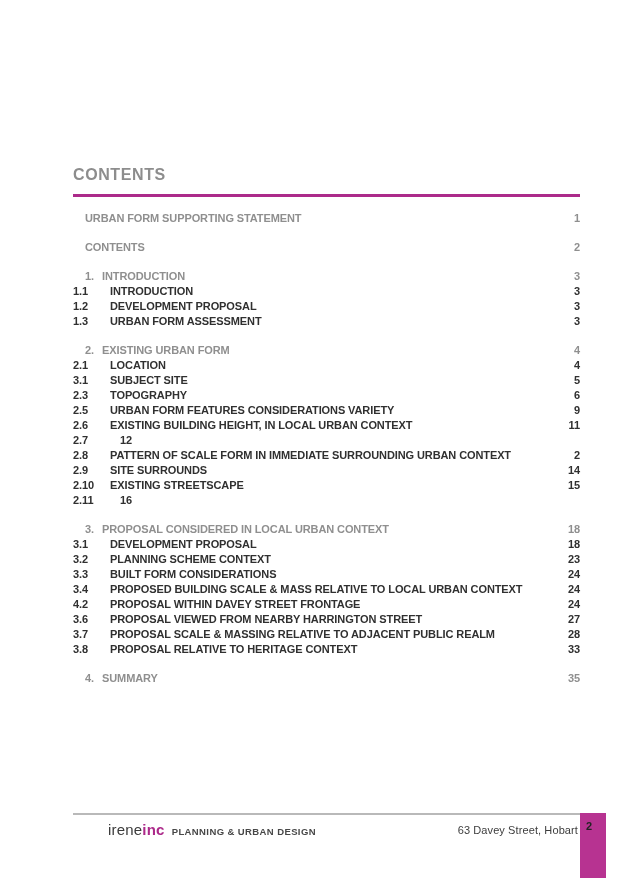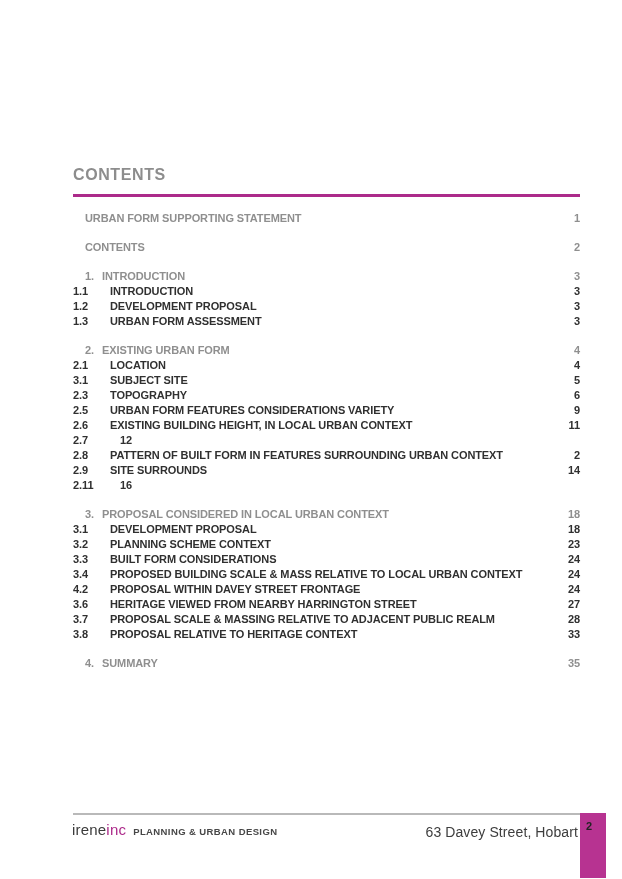--- a/index.html
+++ b/index.html
@@ -61,35 +61,35 @@
   }
 
   .brand {
     position: absolute;
     left: 72px; top: 821px;
     font-size: 15px;
     line-height: 18px;
     color: #3b3b3b;
     white-space: nowrap;
   }
-  .brand-primary { font-weight: 400; letter-spacing: 0.2px; }
-  .brand-secondary { font-weight: 400; letter-spacing: 0.2px; color: var(--accent, #ac2a8a); margin-top: 16px; }
+  .brand-primary { font-weight: 400; letter-spacing: 0.2px; margin-left: 36px; }
+  .brand-secondary { font-weight: 700; letter-spacing: 0.2px; color: var(--accent, #ac2a8a); margin-top: 16px; }
   .brand-tagline {
     font-size: 9.5px;
     font-weight: 600;
     color: #474747;
     letter-spacing: 0.4px;
     margin-left: 7px;
     margin-top: 8px;
   }
 
   .footer-address {
     position: absolute;
     right: 44px; top: 824px;
-    font-size: 14px;
+    font-size: 11px;
     color: #3d3d3d;
     letter-spacing: 0.1px;
   }
 
   .page-number-box {
     position: absolute;
     left: 580px; top: 813px;
     width: 26px; height: 65px;
     background: var(--accent-box, #b73391);
     box-sizing: border-box;
@@ -165,29 +165,34 @@
     <span class="toc-num">2.6</span>
     <span class="toc-label">EXISTING BUILDING HEIGHT, IN LOCAL URBAN CONTEXT</span>
     <span class="toc-page">11</span>
   </div>
       <div class="toc-row sub">
     <span class="toc-num">2.7</span>
     <span class="toc-page">12</span>
   </div>
       <div class="toc-row sub">
     <span class="toc-num">2.8</span>
-    <span class="toc-label">PATTERN OF BUILT FORM IN FEATURES SURROUNDING URBAN CONTEXT</span>
+    <span class="toc-label">PATTERN OF SCALE FORM IN IMMEDIATE SURROUNDING URBAN CONTEXT</span>
     <span class="toc-page">2</span>
   </div>
       <div class="toc-row sub">
     <span class="toc-num">2.9</span>
     <span class="toc-label">SITE SURROUNDS</span>
     <span class="toc-page">14</span>
   </div>
       <div class="toc-row sub">
+    <span class="toc-num">2.10</span>
+    <span class="toc-label">EXISTING STREETSCAPE</span>
+    <span class="toc-page">15</span>
+  </div>
+      <div class="toc-row sub">
     <span class="toc-num">2.11</span>
     <span class="toc-page">16</span>
   </div>
       <div class="toc-row top">
     <span class="toc-num">3.</span>
     <span class="toc-label">PROPOSAL CONSIDERED IN LOCAL URBAN CONTEXT</span>
     <span class="toc-page">18</span>
   </div>
       <div class="toc-row sub">
     <span class="toc-num">3.1</span>
@@ -209,21 +214,21 @@
     <span class="toc-label">PROPOSED BUILDING SCALE &amp; MASS RELATIVE TO LOCAL URBAN CONTEXT</span>
     <span class="toc-page">24</span>
   </div>
       <div class="toc-row sub">
     <span class="toc-num">4.2</span>
     <span class="toc-label">PROPOSAL WITHIN DAVEY STREET FRONTAGE</span>
     <span class="toc-page">24</span>
   </div>
       <div class="toc-row sub">
     <span class="toc-num">3.6</span>
-    <span class="toc-label">HERITAGE VIEWED FROM NEARBY HARRINGTON STREET</span>
+    <span class="toc-label">PROPOSAL VIEWED FROM NEARBY HARRINGTON STREET</span>
     <span class="toc-page">27</span>
   </div>
       <div class="toc-row sub">
     <span class="toc-num">3.7</span>
     <span class="toc-label">PROPOSAL SCALE &amp; MASSING RELATIVE TO ADJACENT PUBLIC REALM</span>
     <span class="toc-page">28</span>
   </div>
       <div class="toc-row sub">
     <span class="toc-num">3.8</span>
     <span class="toc-label">PROPOSAL RELATIVE TO HERITAGE CONTEXT</span>

